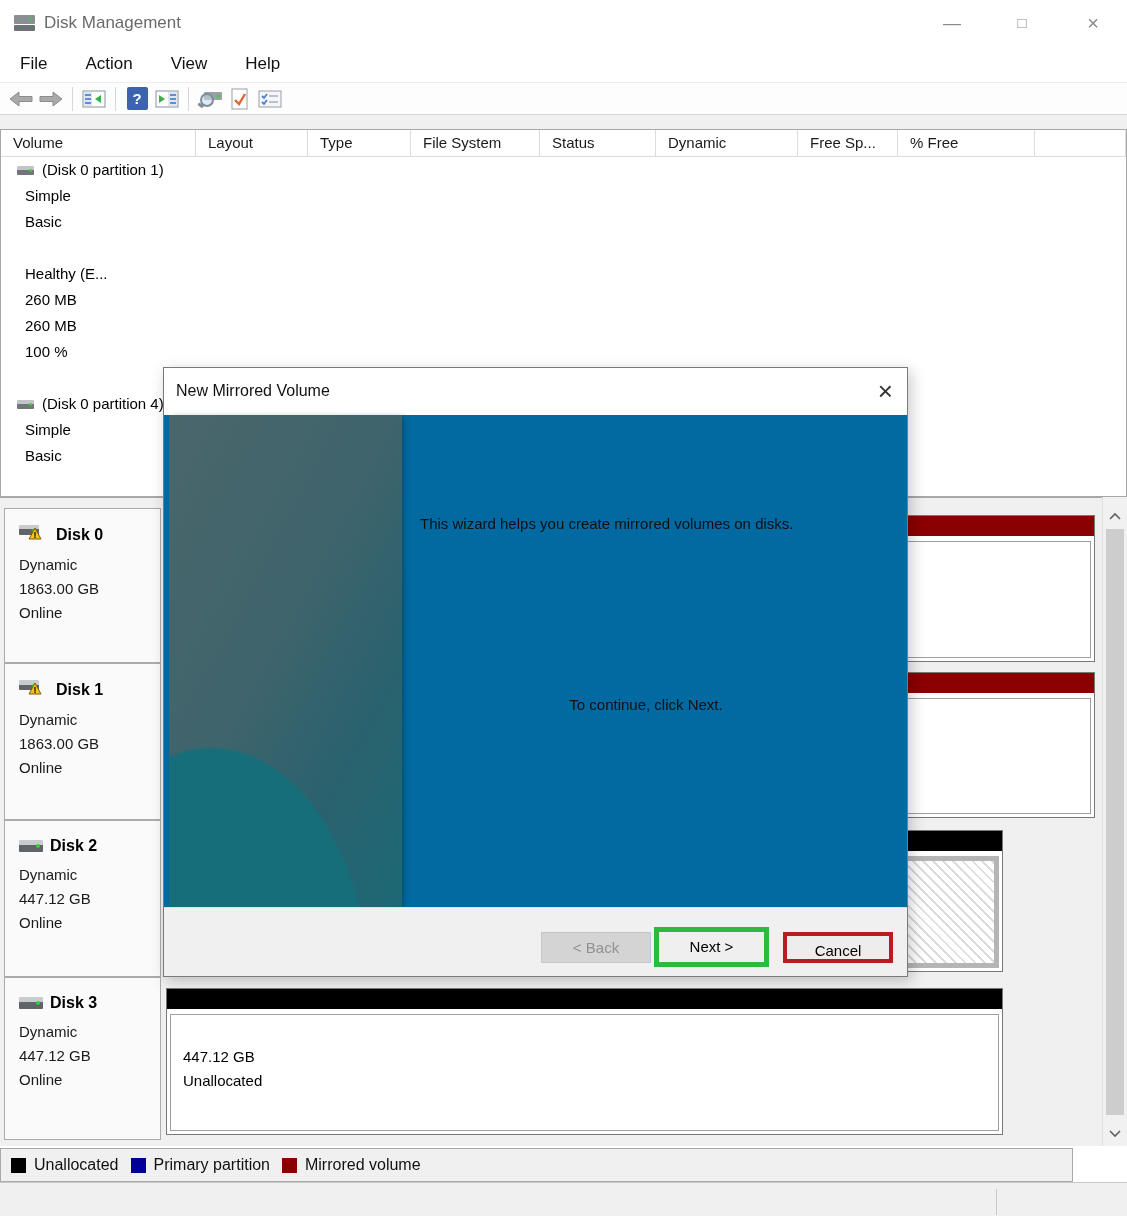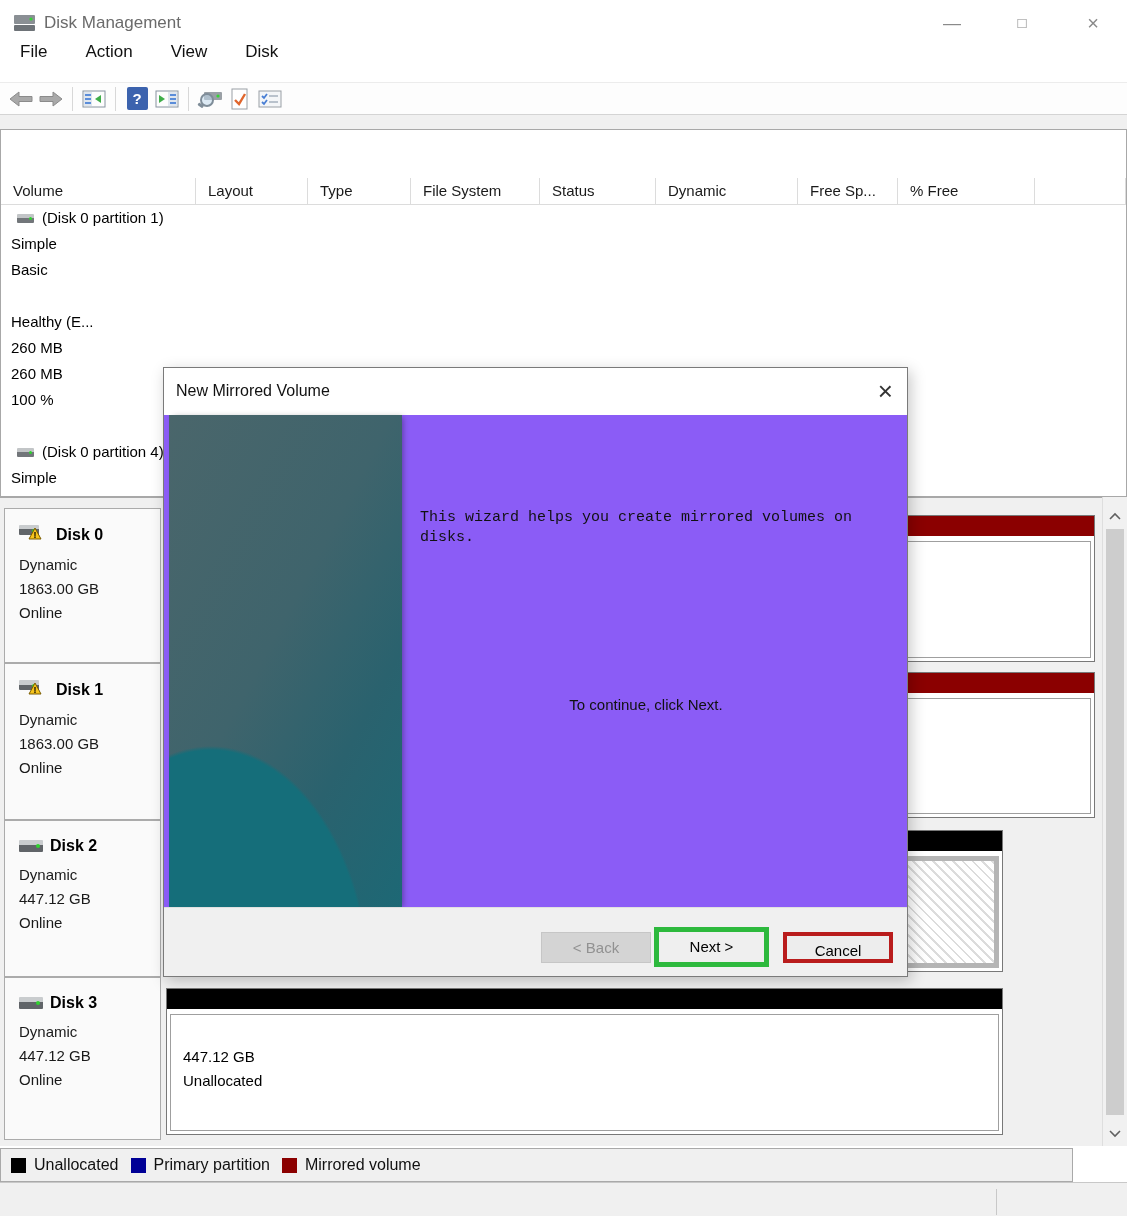--- a/index.html
+++ b/index.html
@@ -16,39 +16,39 @@
   
   #titlebar { left:0; top:0; width:934px; height:46px; background:#fff; }
   #app-icon { left:13px; top:12px; }
   #app-title { left:44px; top:13px; font-size:17px; color:#6b6b6b; }
   .winctl { top:8px; width:44px; height:30px; text-align:center; color:#8a8a8a; font-size:18px; line-height:30px; cursor:default; }
   #btn-min { left:930px; }
   #btn-max { left:1000px; font-size:15px; }
   #btn-close { left:1071px; font-size:20px; }
 
   
-  #menubar { left:0; top:34px; width:935px; height:36px; background:#fff; display:flex; align-items:center; padding-left:14px; gap:26px; }
+  #menubar { left:0; top:46px; width:935px; height:36px; background:#fff; display:flex; align-items:center; padding-left:14px; gap:26px; }
   .menu-item { font-size:17px; color:#111; padding:2px 6px; }
 
   
   #toolbar { left:0; top:82px; width:1127px; height:33px; background:#fdfdfd; border-top:1px solid #ececec; border-bottom:1px solid #d4d4d4; display:flex; align-items:center; padding-left:6px; }
   .tb-btn { width:30px; height:28px; display:flex; align-items:center; justify-content:center; }
   .tb-sep { width:1px; height:24px; background:#d8d8d8; margin:0 6px; }
   .help-box { width:21px; height:23px; background:#3c63ae; border-radius:2px; color:#fff; font-weight:bold; font-size:15px; display:flex; align-items:center; justify-content:center; }
 
   #strip1 { left:0; top:115px; width:1127px; height:14px; background:#f0f0f0; }
 
   
   #toppane { left:0; top:129px; width:1127px; height:368px; background:#fff; border:1px solid #a8a8a8; }
   .tgrid { display:grid; grid-template-columns:195px 112px 103px 129px 116px 142px 100px 137px auto; }
   .th { height:27px; line-height:26px; font-size:15px; color:#1a1a1a; padding-left:12px;
         border-right:1px solid #dcdcdc; border-bottom:1px solid #dcdcdc; background:#fff;
-        white-space:nowrap; overflow:hidden;margin-top:48px; }
+        white-space:nowrap; overflow:hidden; }
   .trow { display:contents; }
-  .tc { height:26px; line-height:26px; font-size:15px; color:#000; padding-left:10px; white-space:nowrap; overflow:hidden; }
+  .tc { height:26px; line-height:26px; font-size:15px; color:#000; padding-left:24px; white-space:nowrap; overflow:hidden; }
   .c-vol { display:flex; align-items:center; gap:8px; padding-left:16px; }
   .disk-ico { display:inline-block; width:17px; height:9px; border-radius:1px;
               background:linear-gradient(#c2c5c7 0 45%, #72767a 45% 100%); position:relative; flex:0 0 auto; }
   .disk-ico::after { content:''; position:absolute; right:2px; top:3px; width:3px; height:3px; border-radius:50%; background:#2fd32f; }
 
   
   #bottompane { left:0; top:497px; width:1127px; height:649px; background:#f0f0f0; border-top:1px solid #a8a8a8; }
   .disk-panel { position:absolute; left:4px; width:157px; background:#fafafa; border:1px solid #ababab; padding:16px 0 0 14px; }
   #dp0 { top:508px; height:155px; }
   #dp1 { top:663px; height:157px; }
@@ -90,33 +90,33 @@
   .lg-item { display:flex; align-items:center; margin-right:12px; }
   .sq { width:15px; height:15px; margin-right:8px; flex:0 0 auto; }
   .sq-black { background:#000000; }
   .sq-navy { background:#000096; }
   .sq-maroon { background:#8b0000; }
   .lg-label { font-size:16px; color:#111; }
   #statusbar { left:0; top:1182px; width:1127px; height:34px; background:#f0f0f0; border-top:1px solid #c8c8c8; }
   #status-div { position:absolute; left:996px; top:6px; width:1px; height:26px; background:#c8c8c8; }
 
   
-  #wizard { left:163px; top:367px; width:745px; height:610px; background:#8b5cf6; border:1px solid #7a7a7a;
+  #wizard { left:163px; top:367px; width:745px; height:610px; background:#0369a1; border:1px solid #7a7a7a;
             box-shadow:3px 4px 14px rgba(0,0,0,.22); z-index:10; }
   #wiz-titlebar { position:absolute; left:0; top:0; right:0; height:47px; background:#fff; }
   #wiz-title { position:absolute; left:12px; top:14px; font-size:16px; color:#111; }
   #wiz-close { position:absolute; right:14px; top:8px; font-size:26px; font-weight:100; color:#333; line-height:30px; }
   #wiz-side { position:absolute; left:5px; top:47px; width:233px; height:494px;
       background:
         radial-gradient(115% 85% at 18% 118%, #156e7a 0 59%, rgba(21,110,122,0) 60%),
         linear-gradient(118deg, #4a666b 0%, #3f646c 45%, #2a626e 72%, #1d6875 100%);
       box-shadow:3px 0 6px -2px rgba(0,0,0,.35); }
   #wiz-heading { position:absolute; left:256px; top:68px; width:470px; font-size:24px; font-weight:bold; color:#0a0a0a; line-height:31px; }
   .wiz-p { position:absolute; left:256px; font-size:15px; color:#111; line-height:20px; white-space:pre-wrap; }
-  #wiz-p1 { top:140px; width:470px;font-family:Liberation Mono, monospace; }
+  #wiz-p1 { top:146px; width:470px; }
   #wiz-p2 { top:184px; width:452px; }
   #wiz-p3 { top:327px; width:452px;text-align:center; }
   #wiz-footer { position:absolute; left:0; right:0; bottom:0; height:69px; background:#f0f0f0; border-top:1px solid #e0e0e0; }
   .wbtn { position:absolute; height:31px; font-size:15px; text-align:center; line-height:29px; }
   #btn-back { left:377px; top:24px; width:110px; background:#d4d4d4; color:#919191; border:1px solid #c6c6c6; }
   #btn-next-wrap { position:absolute; left:490px; top:19px; width:115px; height:40px; border:5px solid #2db93d; background:#efefef; }
   #btn-next { width:105px; height:30px; line-height:30px; text-align:center; font-size:15px; color:#000; background:#efefef;border-radius:10px; }
   #btn-cancel { left:619px; top:24px; width:110px; background:#ededed; color:#000; border:4px solid #b91c1c; }
 </style>
 </head>
@@ -133,21 +133,21 @@
   <span class="abs" id="app-title">Disk Management</span>
   <div class="abs winctl" id="btn-min">—</div>
   <div class="abs winctl" id="btn-max">□</div>
   <div class="abs winctl" id="btn-close">×</div>
 </div>
 
 <div class="abs" id="menubar">
   <span class="menu-item">File</span>
   <span class="menu-item">Action</span>
   <span class="menu-item">View</span>
-  <span class="menu-item">Disk</span>
+  <span class="menu-item">Help</span>
 </div>
 
 <div class="abs" id="toolbar">
   <div class="tb-btn">
     <svg width="26" height="20">
         <path d="M11 3 L11 7.5 L24 7.5 L24 12.5 L11 12.5 L11 17 L2 10 Z" fill="#a9a9a9" stroke="#8b8b8b"></path>
       </svg>
   </div>
   <div class="tb-btn">
     <svg width="26" height="20">

